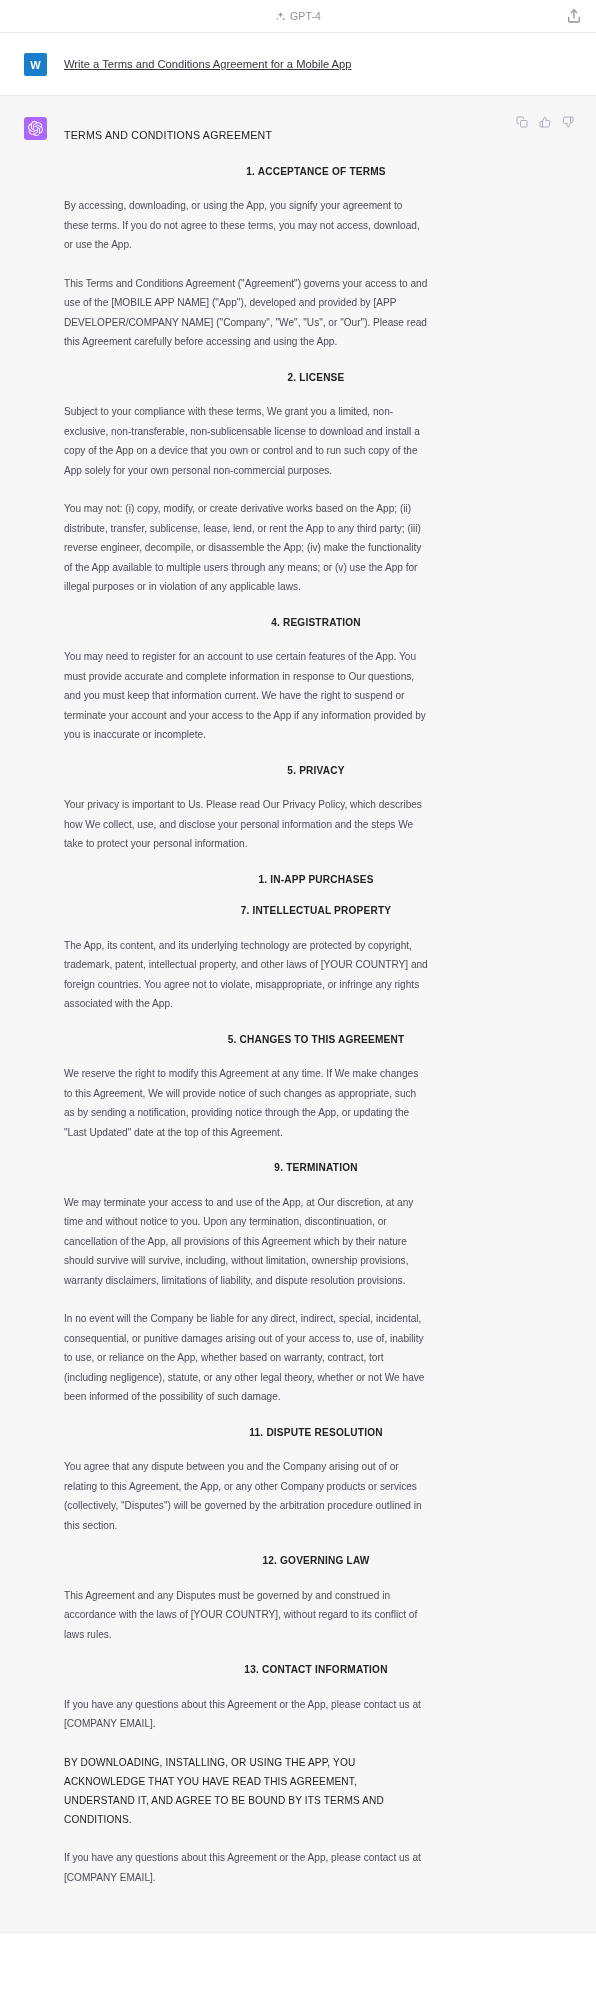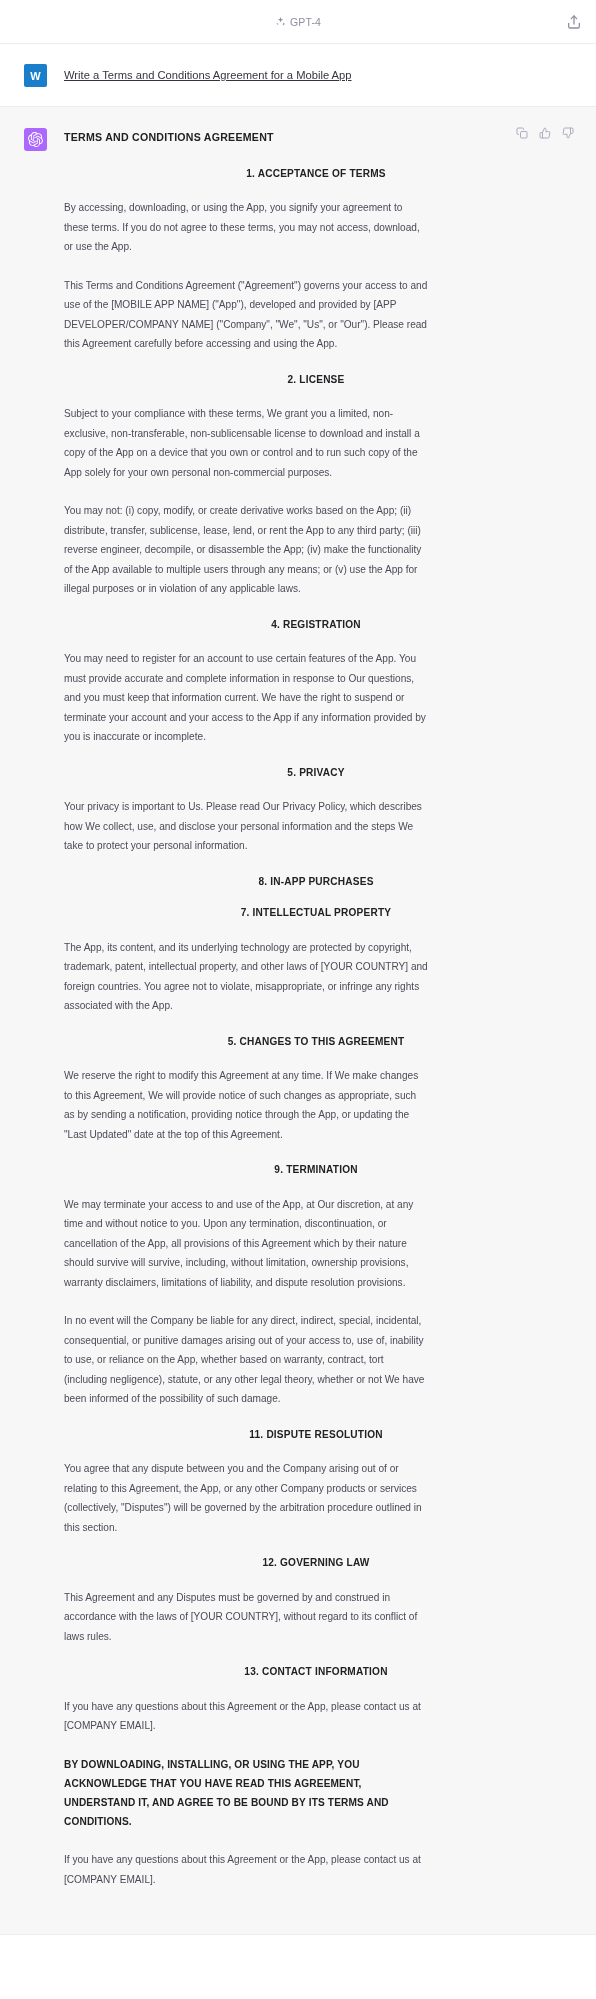--- a/index.html
+++ b/index.html
@@ -13,21 +13,21 @@
 
   body {
     width: 596px;
     min-height: 1999px;
     position: relative;
     overflow-x: hidden;
   }
 
   
   .topbar {
-    height: 44px;
+    height: 33px;
     background: #ffffff;
     border-bottom: 1px solid #ececf1;
     display: flex;
     align-items: center;
     justify-content: center;
     position: relative;
   }
   .model-pill {
     display: flex;
     align-items: center;
@@ -99,45 +99,46 @@
     font-size: 11.2px;
     line-height: 1.5;
     color: #343541;
     padding-top: 4px;
     text-decoration: underline;
   }
 
   
   .doc-title {
     font-size: 10.6px;
-    font-weight: bold;
+    font-weight: normal;
     color: #202123;
     letter-spacing: 0.25px;
     line-height: 1.4;
     padding-top: 3px;
     margin-bottom: 22px;
+    margin-top: 9px;
   }
   .sec-head {
     font-size: 10.1px;
     font-weight: bold;
     color: #202123;
     letter-spacing: 0.2px;
     line-height: 1.45;
     margin: 0 0 17px 0;
     text-align: center;
   }
   .para {
     font-size: 10.1px;
     line-height: 1.93;
     color: #4a4b57;
     margin: 0 0 19px 0;
     max-width: 364px;
   }
   .para.bold {
-    font-weight: bold;
+    font-weight: normal;
     color: #202123;
     letter-spacing: 0.15px;
     line-height: 1.9;
   }
 
   
   .actions {
     position: absolute;
     top: 20px;
     right: 22px;
@@ -198,21 +199,21 @@
         <div class="sec-head">1. ACCEPTANCE OF TERMS</div>
         <div class="para">By accessing, downloading, or using the App, you signify your agreement to these terms. If you do not agree to these terms, you may not access, download, or use the App.</div>
         <div class="para">This Terms and Conditions Agreement ("Agreement") governs your access to and use of the [MOBILE APP NAME] ("App"), developed and provided by [APP DEVELOPER/COMPANY NAME] ("Company", "We", "Us", or "Our"). Please read this Agreement carefully before accessing and using the App.</div>
         <div class="sec-head">2. LICENSE</div>
         <div class="para">Subject to your compliance with these terms, We grant you a limited, non-exclusive, non-transferable, non-sublicensable license to download and install a copy of the App on a device that you own or control and to run such copy of the App solely for your own personal non-commercial purposes.</div>
         <div class="para">You may not: (i) copy, modify, or create derivative works based on the App; (ii) distribute, transfer, sublicense, lease, lend, or rent the App to any third party; (iii) reverse engineer, decompile, or disassemble the App; (iv) make the functionality of the App available to multiple users through any means; or (v) use the App for illegal purposes or in violation of any applicable laws.</div>
         <div class="sec-head">4. REGISTRATION</div>
         <div class="para">You may need to register for an account to use certain features of the App. You must provide accurate and complete information in response to Our questions, and you must keep that information current. We have the right to suspend or terminate your account and your access to the App if any information provided by you is inaccurate or incomplete.</div>
         <div class="sec-head">5. PRIVACY</div>
         <div class="para">Your privacy is important to Us. Please read Our Privacy Policy, which describes how We collect, use, and disclose your personal information and the steps We take to protect your personal information.</div>
-        <div class="sec-head">8. IN-APP PURCHASES</div>
+        <div class="sec-head">1. IN-APP PURCHASES</div>
         <div class="sec-head">7. INTELLECTUAL PROPERTY</div>
         <div class="para">The App, its content, and its underlying technology are protected by copyright, trademark, patent, intellectual property, and other laws of [YOUR COUNTRY] and foreign countries. You agree not to violate, misappropriate, or infringe any rights associated with the App.</div>
         <div class="sec-head">5. CHANGES TO THIS AGREEMENT</div>
         <div class="para">We reserve the right to modify this Agreement at any time. If We make changes to this Agreement, We will provide notice of such changes as appropriate, such as by sending a notification, providing notice through the App, or updating the "Last Updated" date at the top of this Agreement.</div>
         <div class="sec-head">9. TERMINATION</div>
         <div class="para">We may terminate your access to and use of the App, at Our discretion, at any time and without notice to you. Upon any termination, discontinuation, or cancellation of the App, all provisions of this Agreement which by their nature should survive will survive, including, without limitation, ownership provisions, warranty disclaimers, limitations of liability, and dispute resolution provisions.</div>
         <div class="para">In no event will the Company be liable for any direct, indirect, special, incidental, consequential, or punitive damages arising out of your access to, use of, inability to use, or reliance on the App, whether based on warranty, contract, tort (including negligence), statute, or any other legal theory, whether or not We have been informed of the possibility of such damage.</div>
         <div class="sec-head">11. DISPUTE RESOLUTION</div>
         <div class="para">You agree that any dispute between you and the Company arising out of or relating to this Agreement, the App, or any other Company products or services (collectively, "Disputes") will be governed by the arbitration procedure outlined in this section.</div>
         <div class="sec-head">12. GOVERNING LAW</div>

